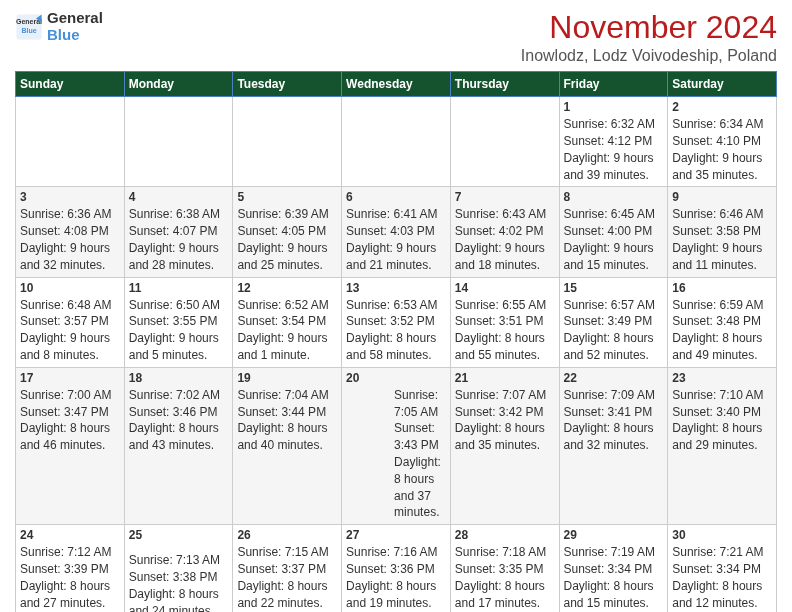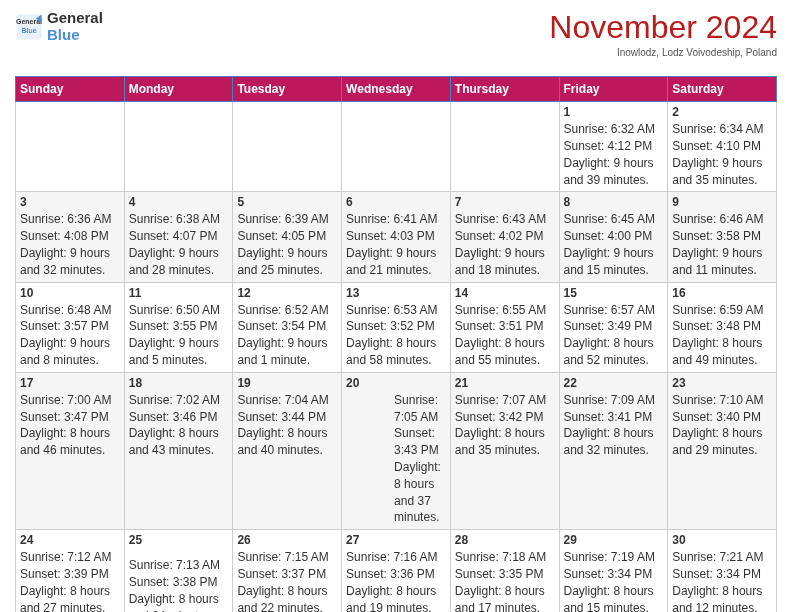--- a/index.html
+++ b/index.html
@@ -12,21 +12,21 @@
     }
     .page {
       width: 792px;
       background: #fff;
       padding: 10px 15px 10px 15px;
     }
     .header {
       display: flex;
       align-items: flex-start;
       justify-content: space-between;
-      margin-bottom: 18px;
+      margin-bottom: 6px;
     }
     .logo {
       display: flex;
       align-items: center;
       gap: 4px;
     }
     .logo-icon {
       width: 28px;
       height: 28px;
     }
@@ -34,31 +34,32 @@
       text-align: right;
     }
     .month-title {
       font-size: 32px;
       font-weight: normal;
       color: #b91c1c;
       line-height: 1.1;
       text-align: right;
     }
     .subtitle {
-      font-size: 10px;
+      font-size: 16px;
       color: #555;
       margin-top: 2px;
+      text-align: center;
     }
     table {
       width: 100%;
       border-collapse: collapse;
       table-layout: fixed;
     }
     th {
-      background-color: #be185d;
+      background-color: #14532d;
       color: #fff;
       font-size: 12px;
       font-weight: bold;
       padding: 5px 4px;
       text-align: left;
       border: 1px solid #4a7fc1;
     }
     td {
       border: 1px solid #ccc;
       vertical-align: top;

